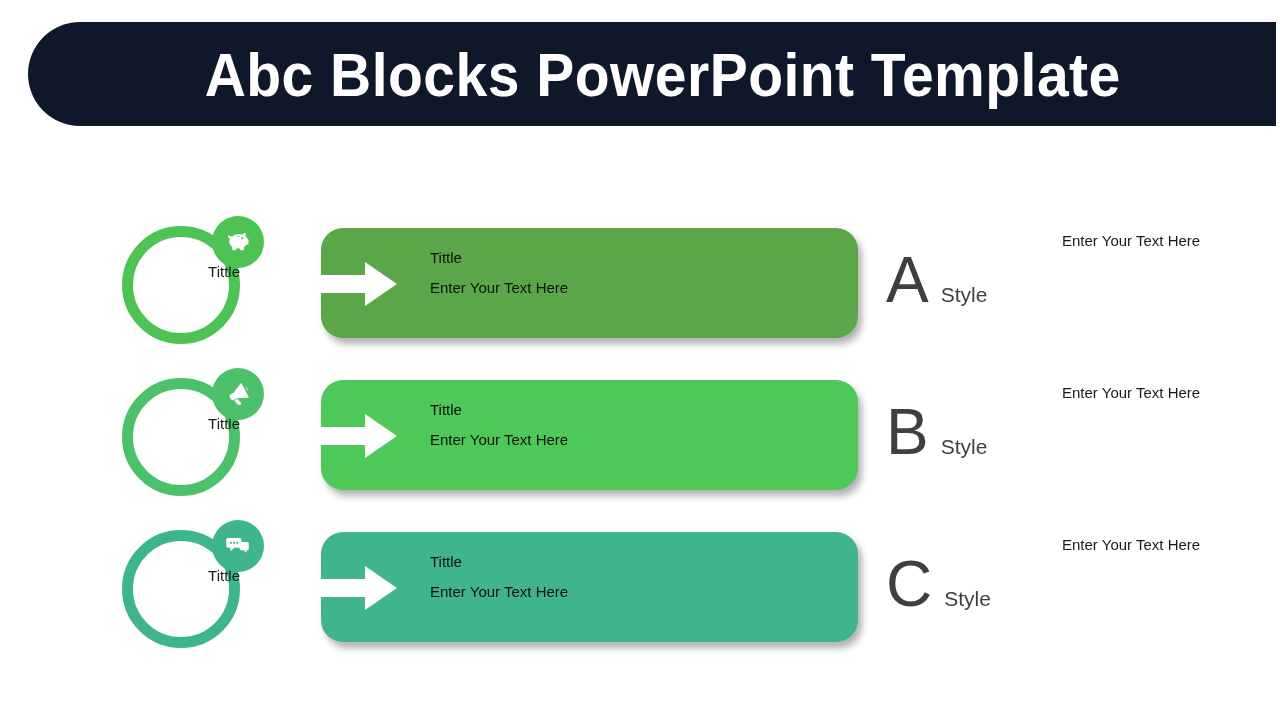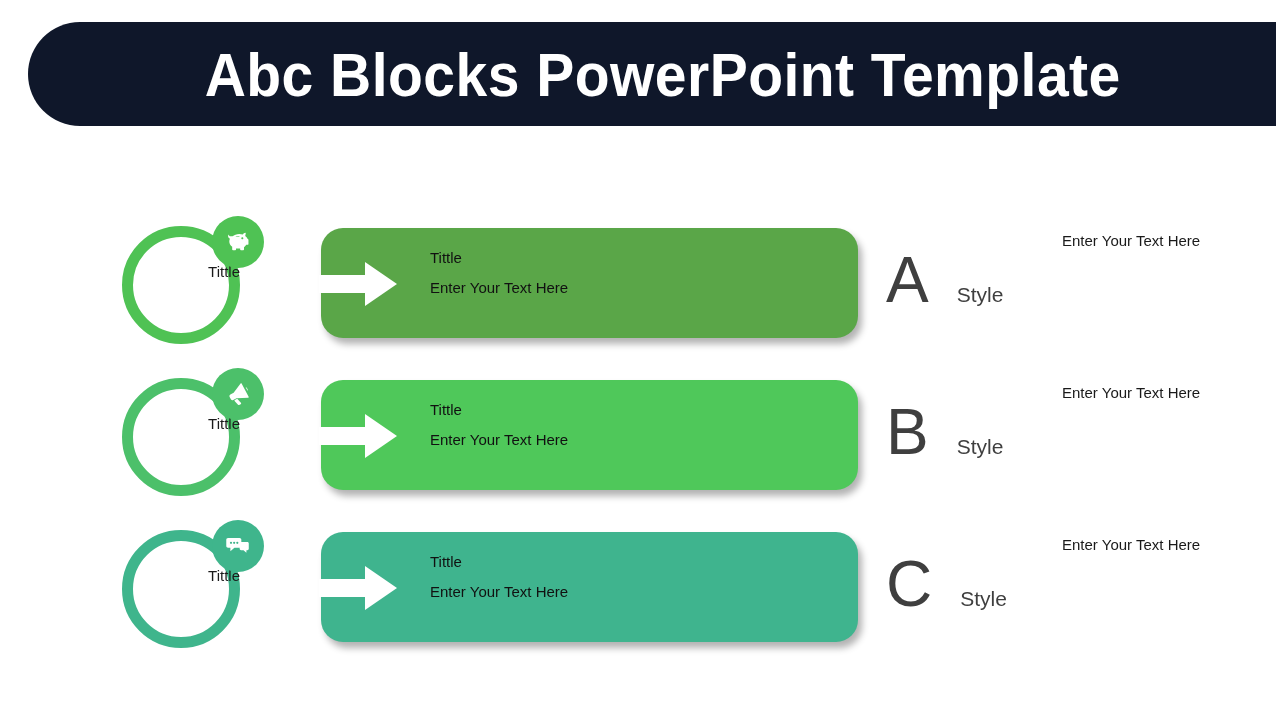--- a/index.html
+++ b/index.html
@@ -154,21 +154,21 @@
   }
   .letter {
     font-size: 64px;
     color: #3f3f3f;
     line-height: 64px;
     font-weight: 400;
   }
   .style-label {
     font-size: 21px;
     color: #3f3f3f;
-    margin-left: 28px;
+    margin-left: 12px;
   }
 
   
   .right-note {
     position: absolute;
     left: 1062px;
     top: 24px;
     font-size: 15px;
     color: #1a1a1a;
     white-space: nowrap;

